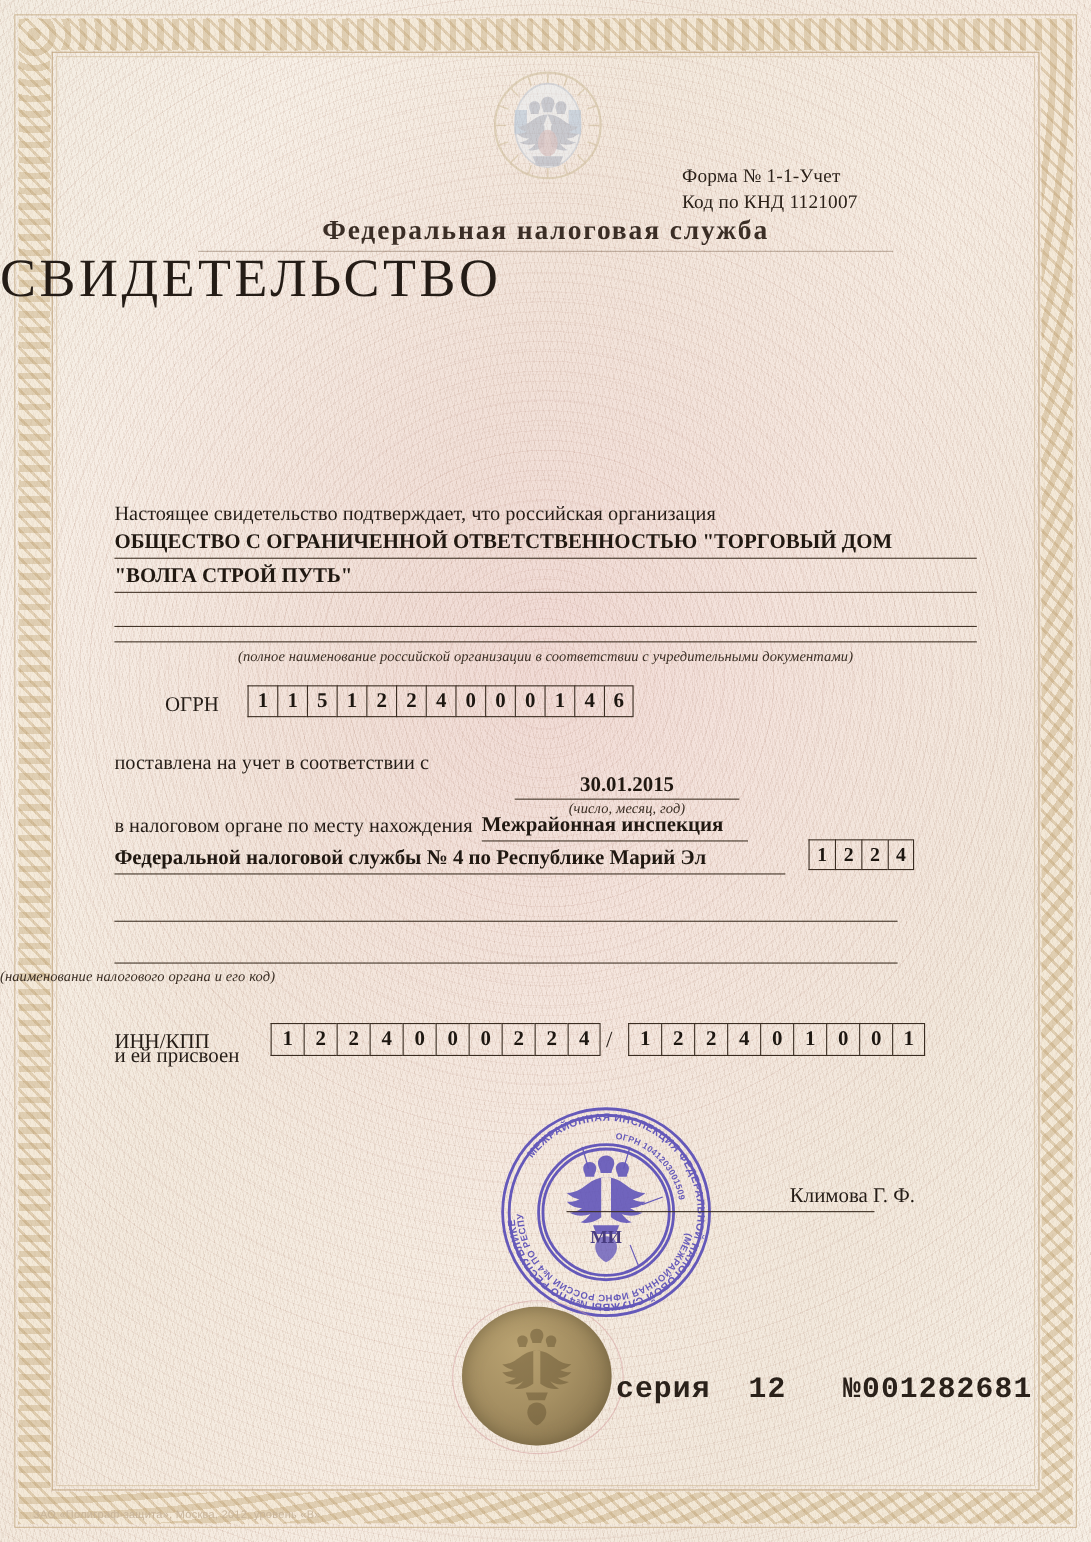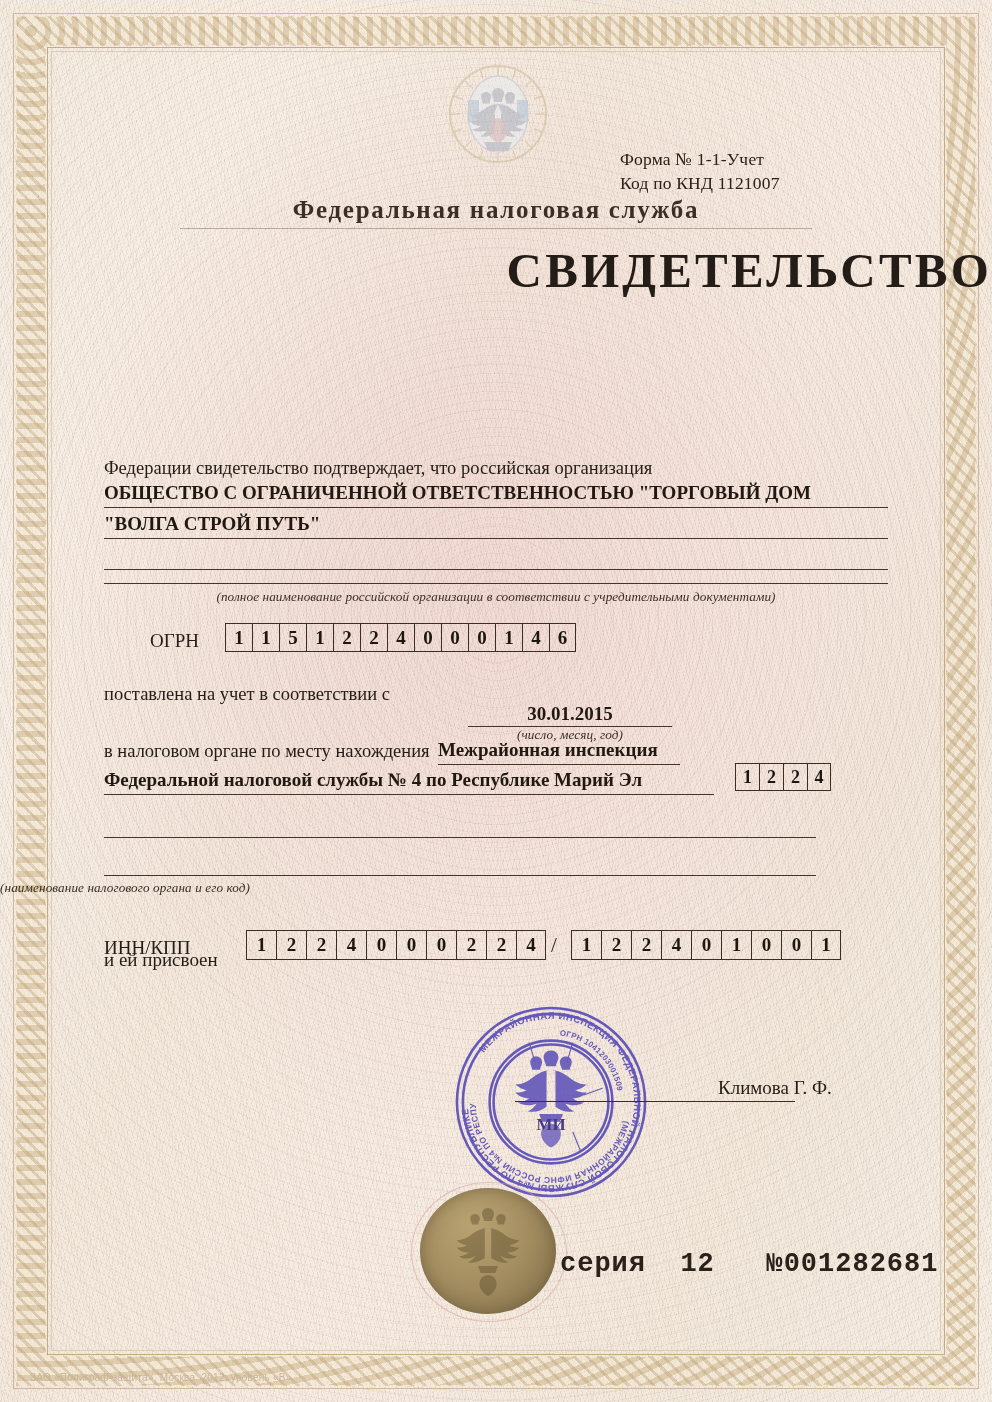--- a/index.html
+++ b/index.html
@@ -95,22 +95,22 @@
   
   .fts-title{
     position:absolute;left:0;top:196px;width:992px;text-align:center;
     font-size:25px;font-weight:700;color:#3b2e26;letter-spacing:1.7px;
   }
   .rule-under-fts{
     position:absolute;left:180px;top:228px;width:632px;height:1px;
     background:rgba(120,95,75,0.45);
   }
   .main-title{
-    position:absolute;left:0;top:242px;width:992px;text-align:right;
-    font-size:49px;font-weight:700;color:#241c16;letter-spacing:3.2px;
+    position:absolute;left:0;top:224px;width:992px;text-align:left;
+    font-size:49px;font-weight:400;color:#241c16;letter-spacing:3.2px;
   }
   .subtitle{
     position:absolute;left:0;top:378px;width:992px;text-align:center;
     font-size:18.5px;font-weight:700;line-height:1.45;color:#241c16;
     letter-spacing:.15px;
   }
 
   
   .t-reg{font-size:18.5px;font-weight:400;color:#241c16;}
   .t-bold{font-size:19px;font-weight:700;color:#201811;}
@@ -225,21 +225,21 @@
     <div class="formcode">
       <div>Форма № 1-1-Учет</div>
       <div>Код по КНД 1121007</div>
     </div>
 
     <div class="fts-title">Федеральная налоговая служба</div>
     <div class="rule-under-fts"></div>
     <div class="main-title">СВИДЕТЕЛЬСТВО</div>
 
 
-    <div class="t-reg" style="position:absolute;left:104px;top:458px;">Федерации свидетельство подтверждает, что российская организация</div>
+    <div class="t-reg" style="position:absolute;left:104px;top:458px;">Настоящее свидетельство подтверждает, что российская организация</div>
 
     <div class="t-bold" style="position:absolute;left:104px;top:482px;white-space:nowrap;">ОБЩЕСТВО С ОГРАНИЧЕННОЙ ОТВЕТСТВЕННОСТЬЮ "ТОРГОВЫЙ ДОМ</div>
     <div class="hline" style="left:104px;top:507px;width:784px;"></div>
 
     <div class="t-bold" style="position:absolute;left:104px;top:513px;white-space:nowrap;">"ВОЛГА СТРОЙ ПУТЬ"</div>
     <div class="hline" style="left:104px;top:538px;width:784px;"></div>
 
     <div class="t-bold" style="position:absolute;left:104px;top:544px;white-space:nowrap;"></div>
     <div class="hline" style="left:104px;top:569px;width:784px;"></div>
 

